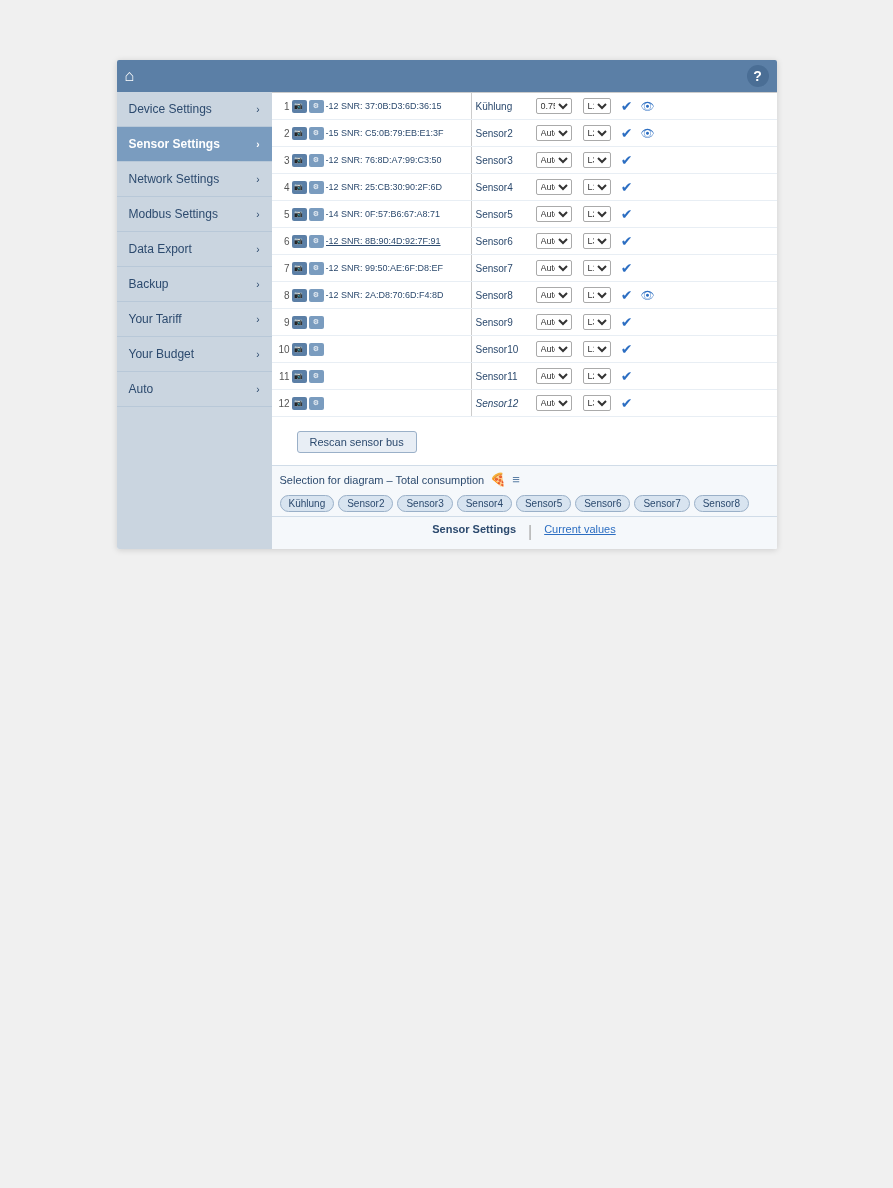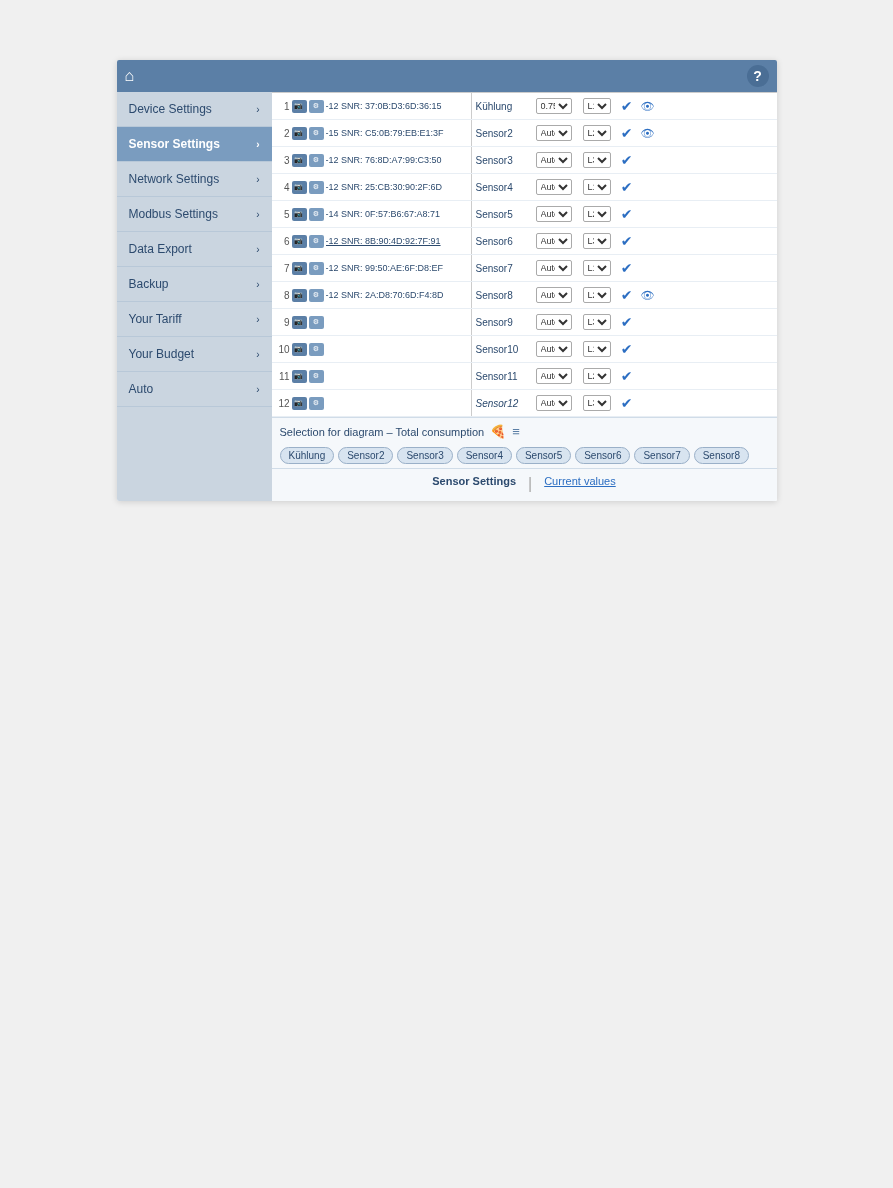--- a/index.html
+++ b/index.html
@@ -575,20 +575,23 @@
       </select>
     </div>
     <div style="width:22px; flex-shrink:0; display:flex; align-items:center; justify-content:center;">
       <span style="color:#2c6ec2; font-size:14px;">✔</span>
     </div>
     <div style="width:20px;"></div>
   </div>
           </div>
         </div>
 
+      <div style="padding:6px 0 4px 0;">
+        <button class="rescan-btn">Rescan sensor bus</button>
+      </div>
 
       <div class="selection-row">
         <span>Selection for diagram – Total consumption</span>
         <span class="selection-icon">🍕</span>
         <span class="selection-icon">≡</span>
       </div>
 
       <div class="sensor-tabs-row" id="sensor-tabs-container">
           <span class="sensor-tab">Kühlung</span>
           <span class="sensor-tab">Sensor2</span>

